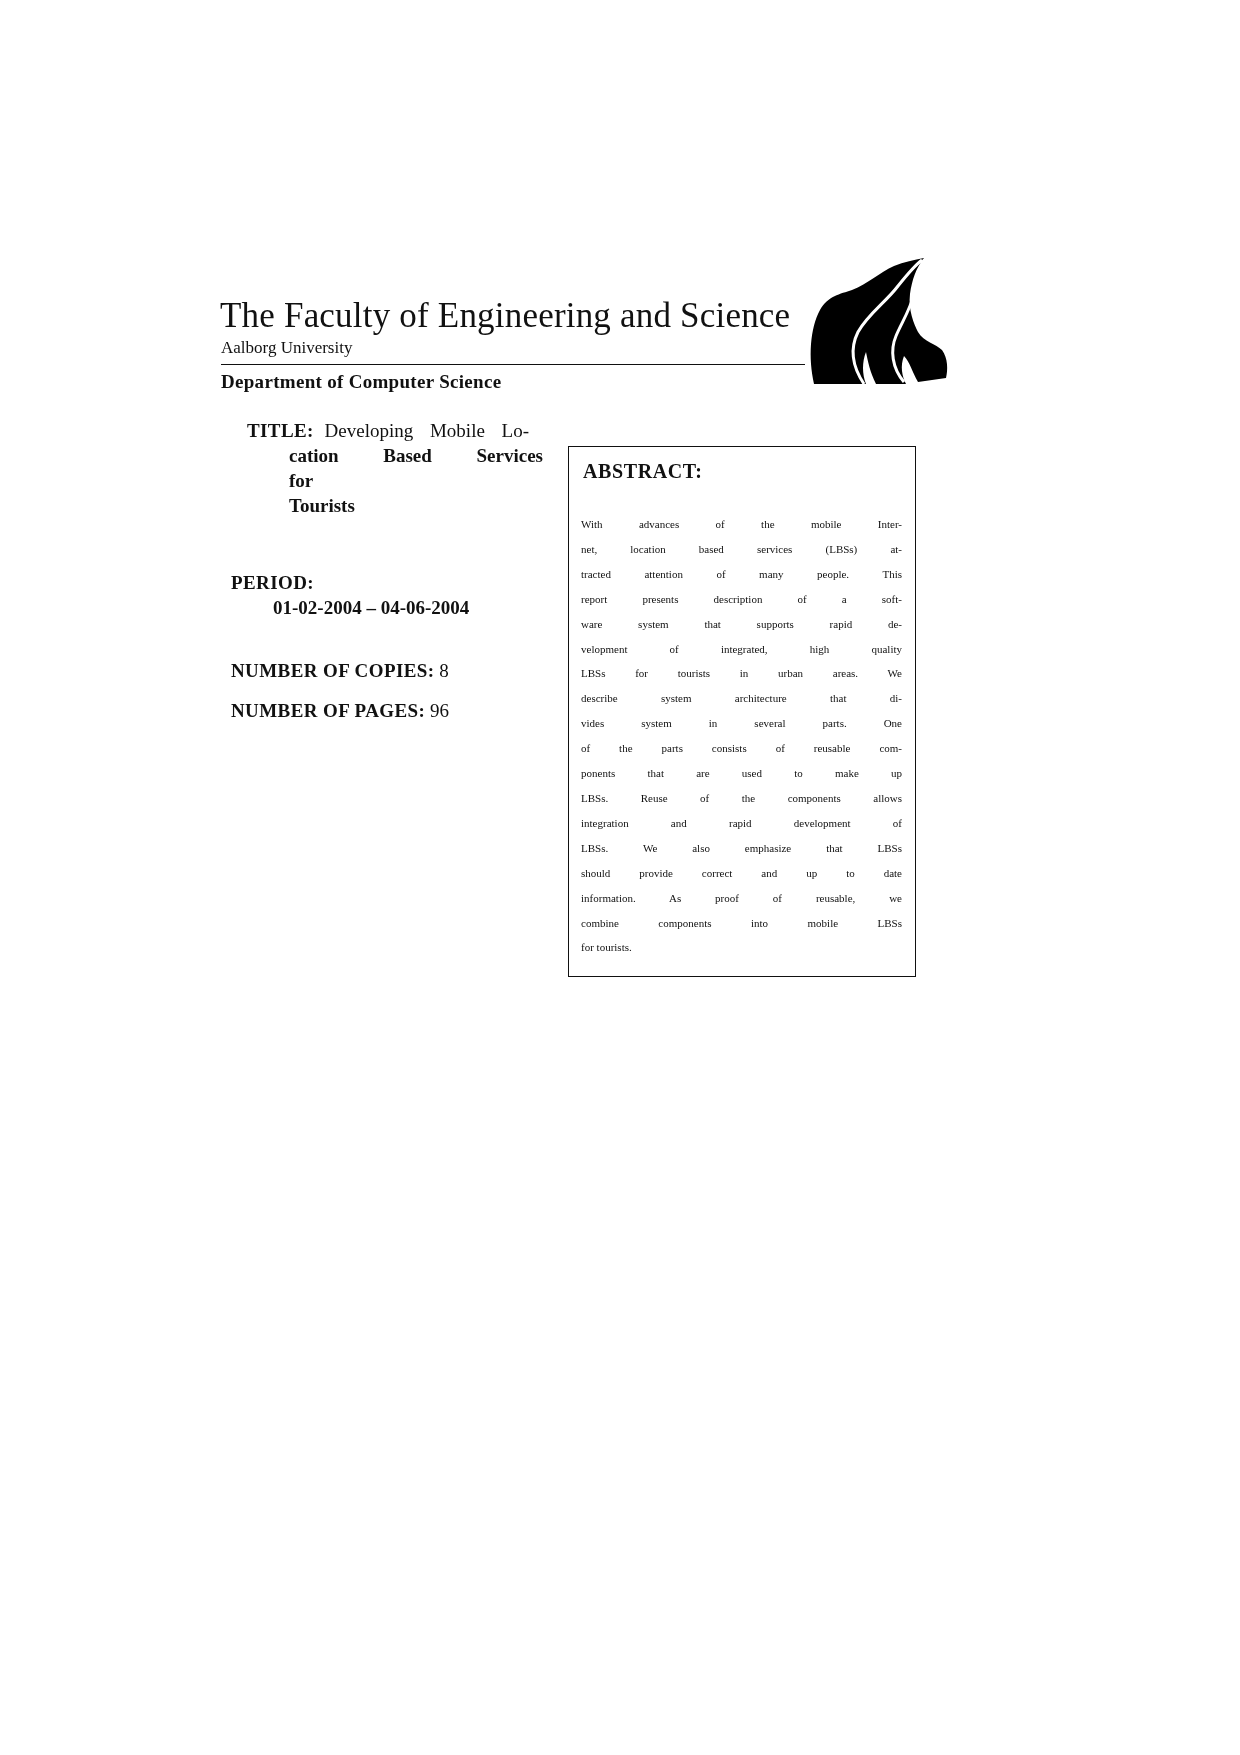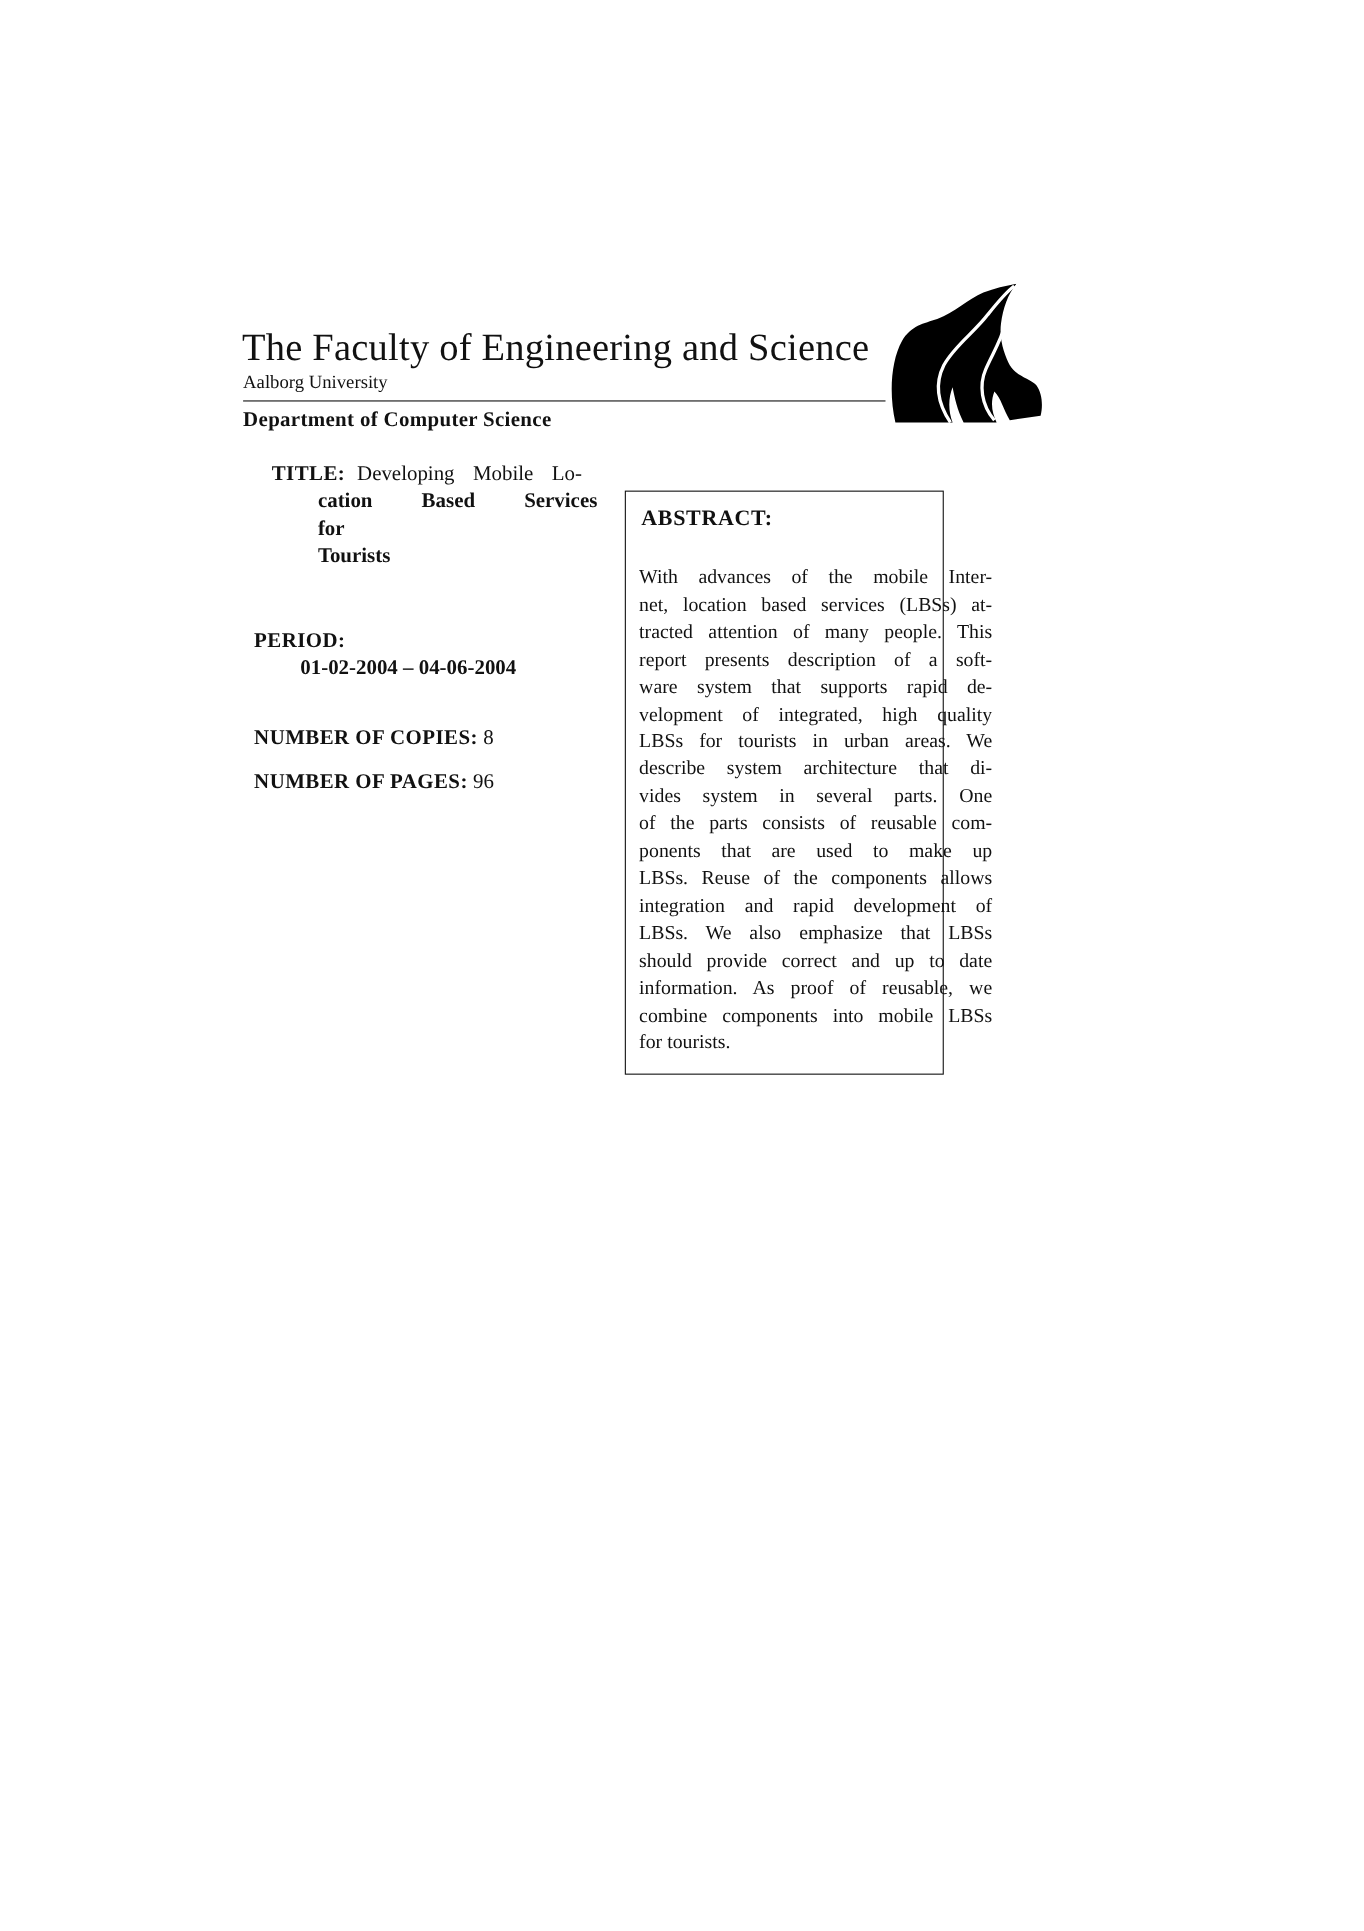--- a/index.html
+++ b/index.html
@@ -9,23 +9,23 @@
   .faculty-title { left:220px; top:296px; font-size:35px; font-family:"Liberation Serif",serif;
                    letter-spacing:0.2px; white-space:nowrap; font-weight:normal; }
   .university { left:221px; top:338px; font-size:17px; font-family:Liberation Serif, serif; }
   .rule { left:221px; top:364px; width:584px; height:0; border-top:1.3px solid #111; }
   .department { left:221px; top:371px; font-size:19px; font-weight:bold; font-family:"Liberation Serif",serif; letter-spacing:0.3px; }
   .logo { left:806px; top:258px; width:142px; height:128px; }
   .left-col { left:231px; top:418px; width:312px; font-family:"Liberation Serif",serif; font-size:19px; line-height:25px; }
   .field-label { font-weight:bold; letter-spacing:0.4px; }
   .field-indent { padding-left:42px;font-weight:bold; }
   .title-block { text-align:justify; text-align-last:left; }
-  .abstract-box { left:568px; top:446px; width:290px; height:531px; border:1.3px solid #111; box-sizing:border-box; }
+  .abstract-box { left:568px; top:446px; width:348px; height:531px; border:1.3px solid #111; box-sizing:border-box; }
   .abstract-heading { position:absolute; left:14px; top:13px; font-size:20px; font-weight:bold; letter-spacing:0.6px; font-family:"Liberation Serif",serif; }
-  .abstract-body { position:absolute; left:12px; top:65px; width:321px; font-size:18px; line-height:24.9px;
+  .abstract-body { position:absolute; left:12px; top:65px; width:321px; font-size:11px; line-height:24.9px;
                    text-align:justify; font-family:"Liberation Serif",serif; }
   .abstract-body .line { display:block; text-align:justify; text-align-last:justify; white-space:nowrap; }
   .abstract-body .line.last { text-align-last:left; }
 </style>
 </head>
 <body>
 
 <div class="abs faculty-title">The Faculty of Engineering and Science</div>
 <div class="abs university">Aalborg University</div>
 <div class="abs rule"></div>

